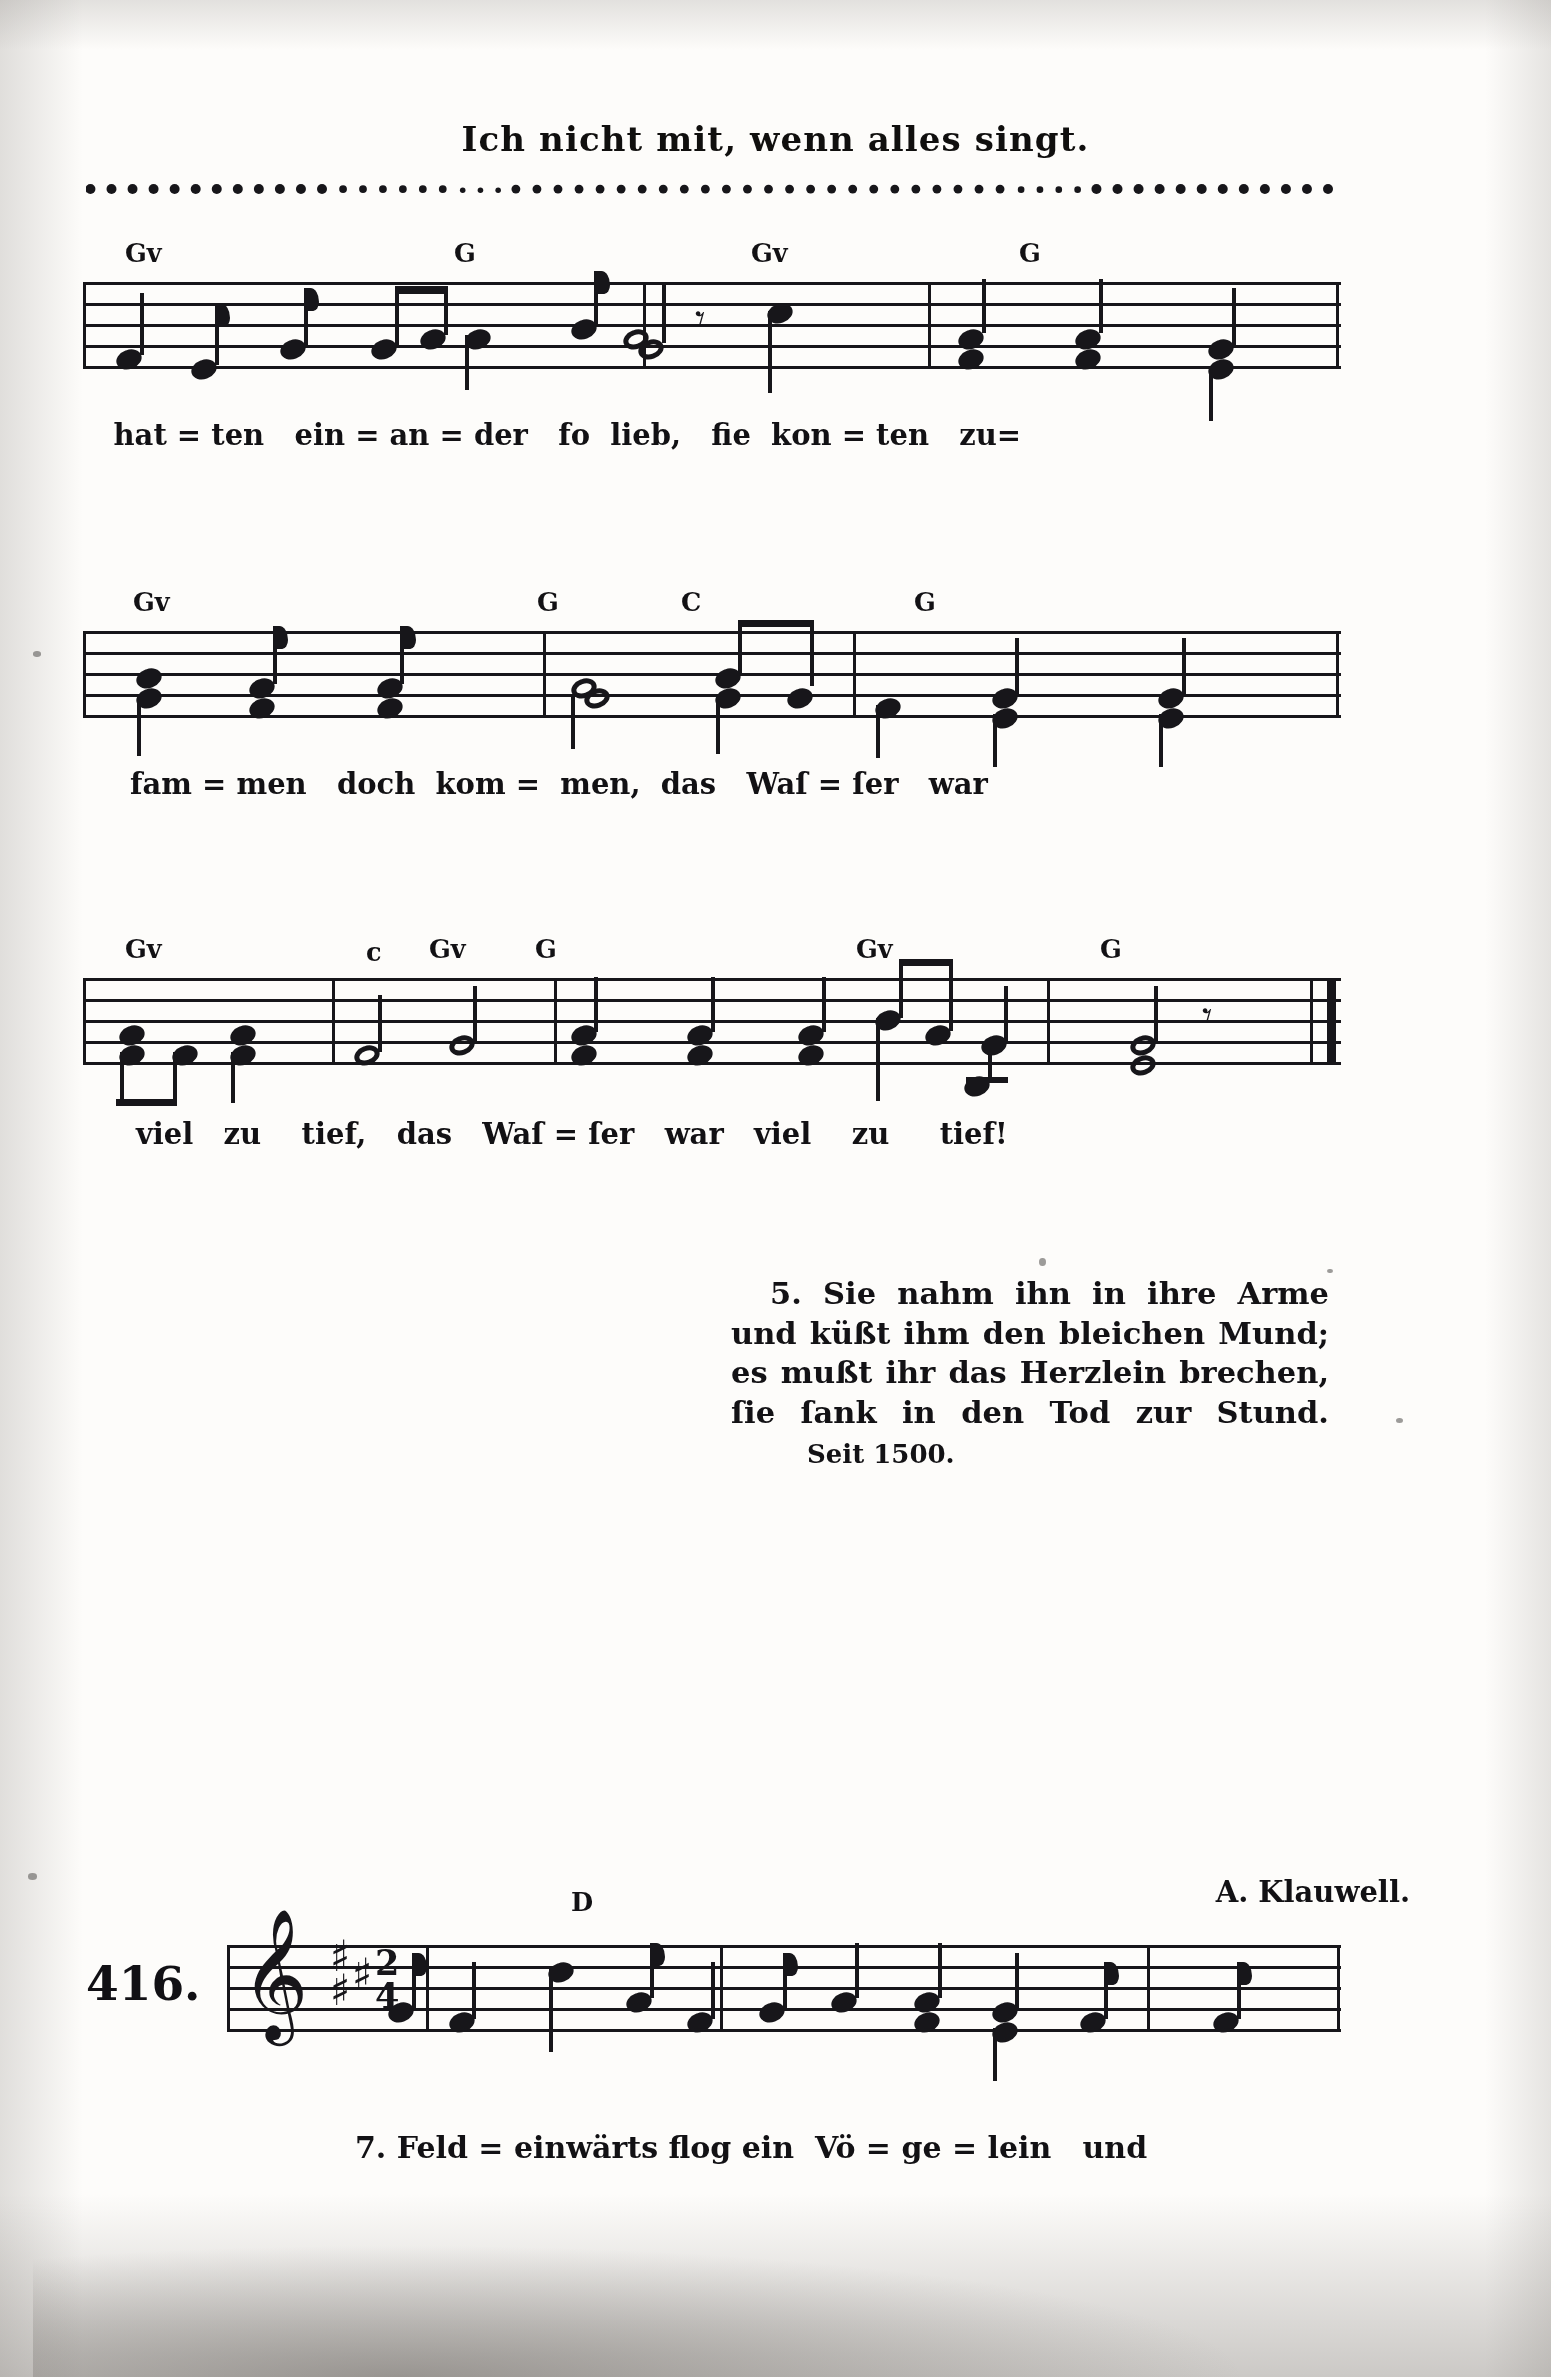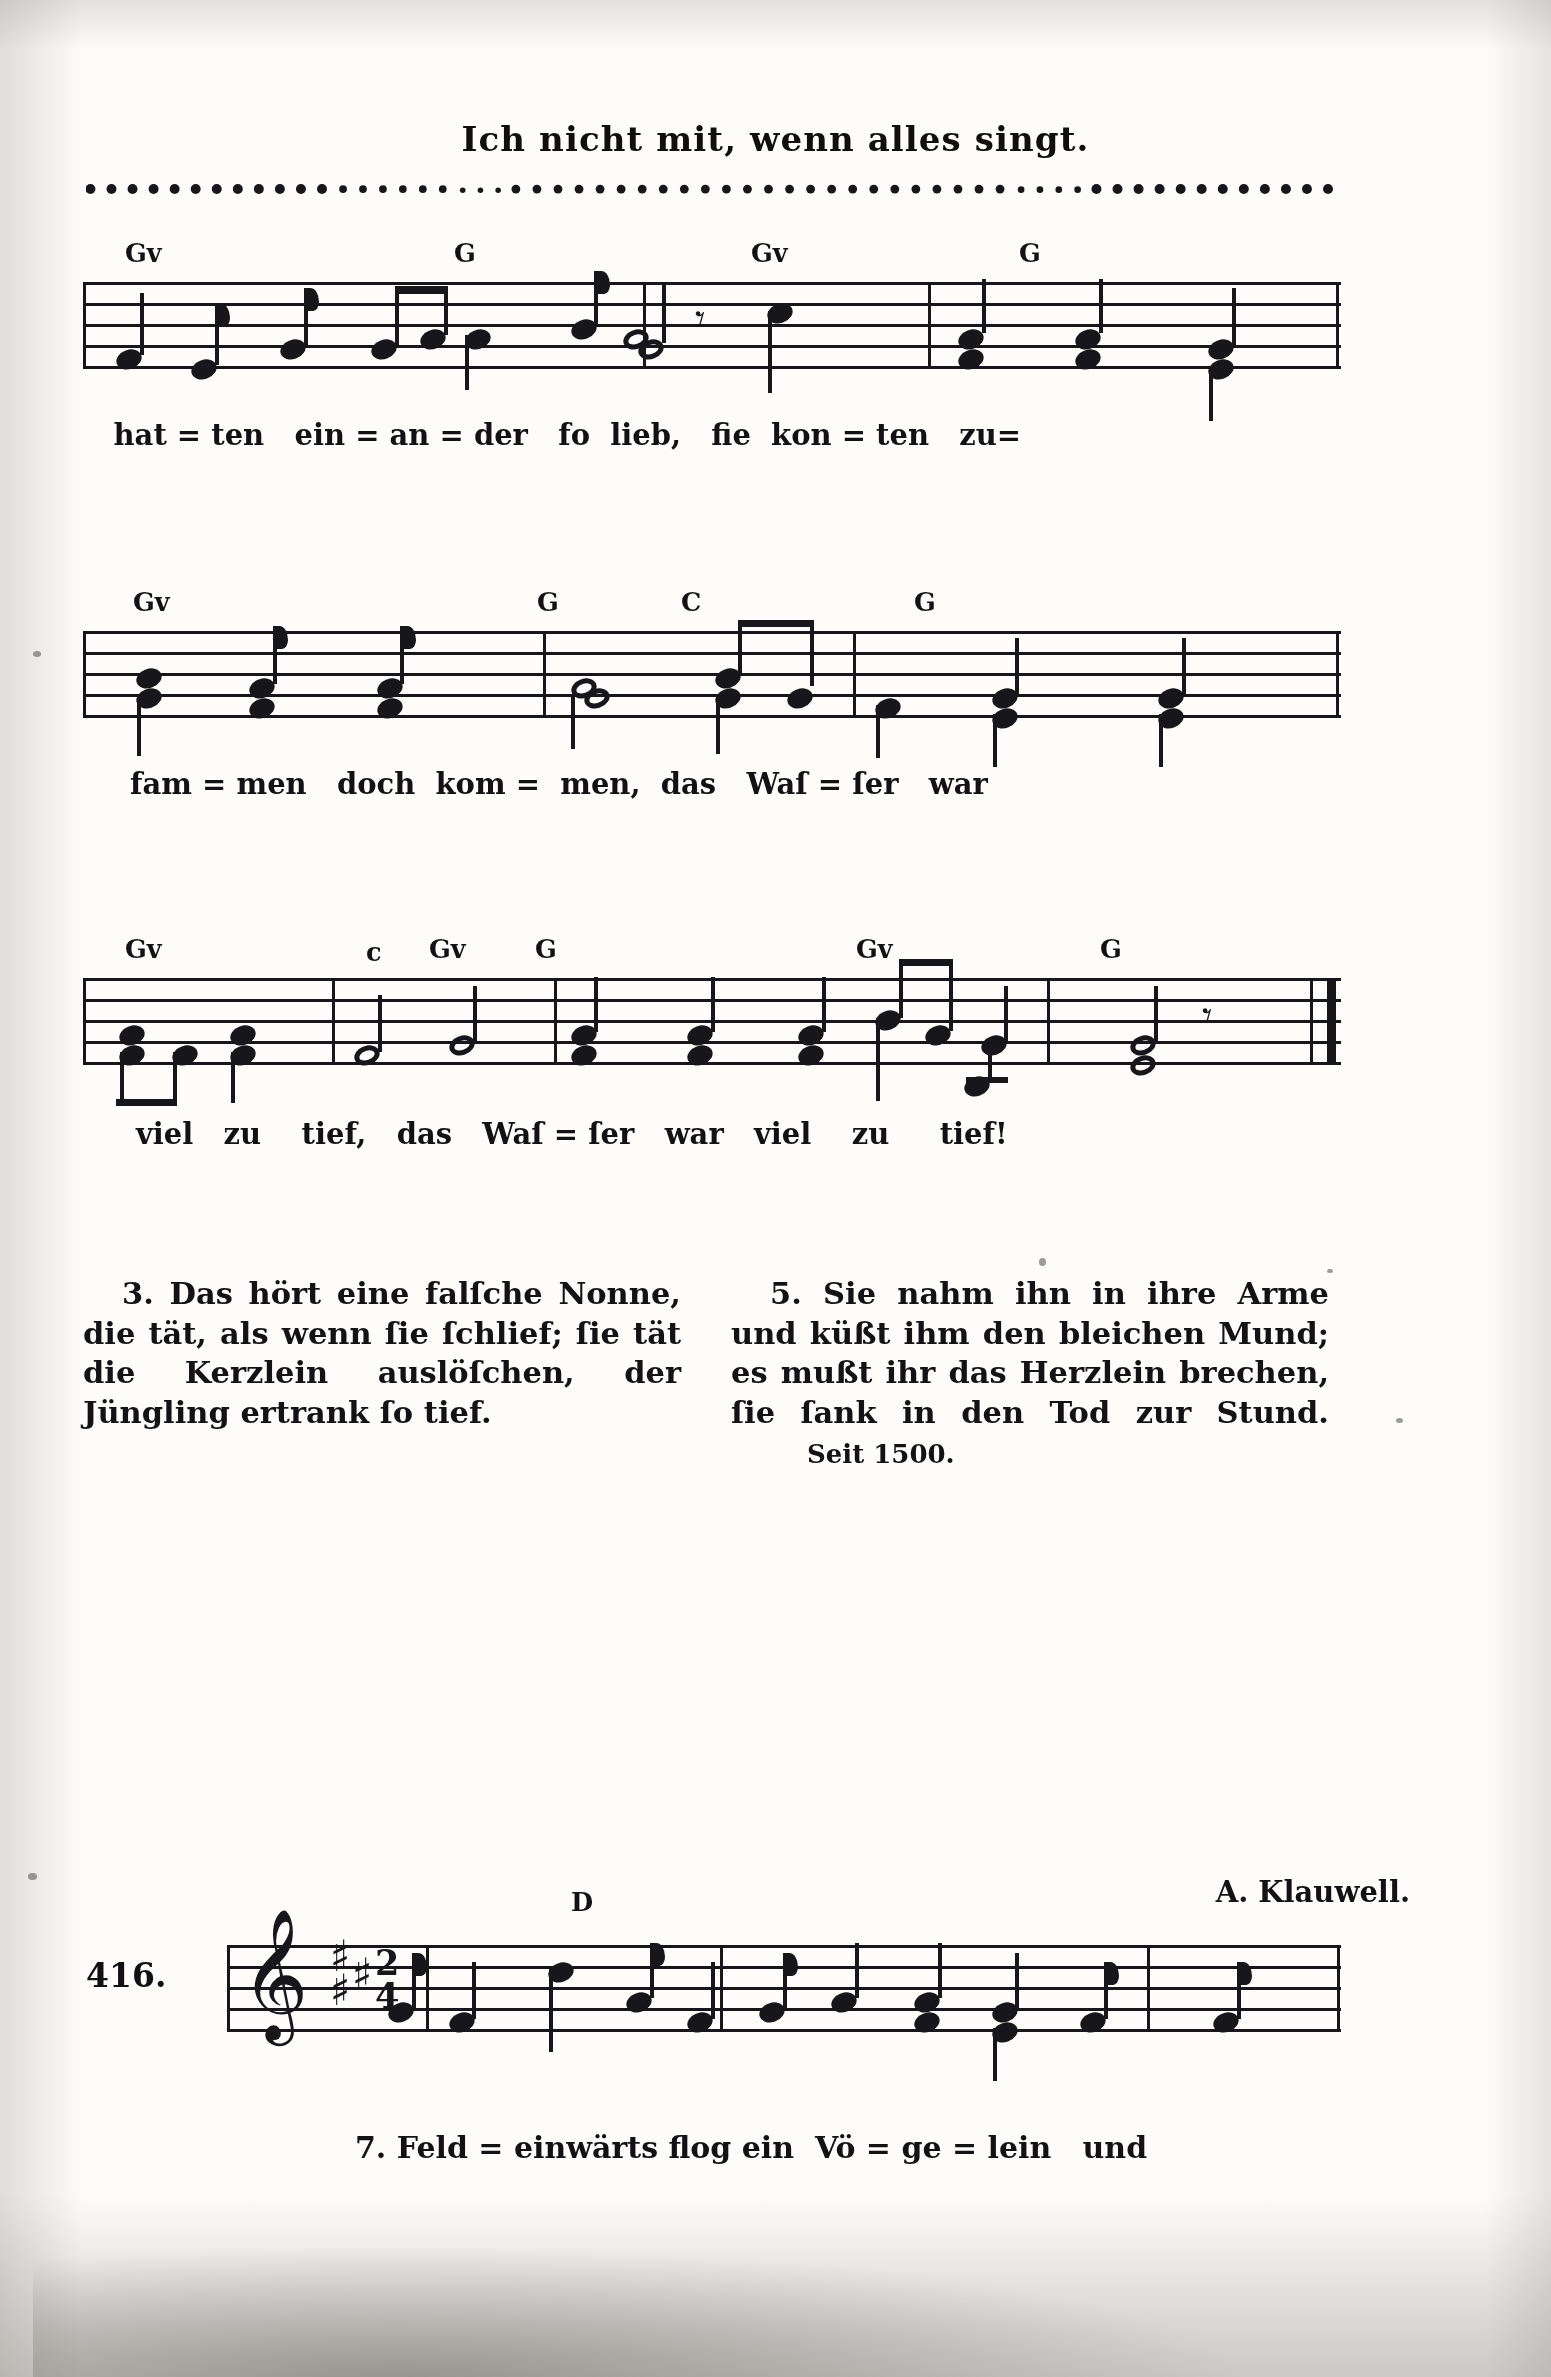--- a/index.html
+++ b/index.html
@@ -186,21 +186,21 @@
     position: absolute;
     left: 0; top: 1856px;
     width: 1551px;
     height: 332px;
   }
   #song2-number {
     position: absolute;
     left: 86px; top: 1956px;
     font-family: "DejaVu Serif", serif;
     font-weight: bold;
-    font-size: 33px;
+    font-size: 47px;
     color: #111014;
     text-align: right;
   }
   #song2-composer {
     position: absolute;
     right: 141px; top: 1875px;
     font-family: "DejaVu Serif", serif;
     font-weight: bold;
     font-size: 29px;
     color: #121114;
@@ -512,24 +512,20 @@
       <div class="nh open" style="left:1047px; top:78px;"></div>
       <div class="stem" style="left:1071px; top:7.8px; height:55px;"></div>
       <div class="rest" style="left:1119px; top:17.7px;">𝄾</div>
     </div>
 
     <div class="lyric-line" style="left:53px; top:183px;">viel   zu    tief,   das   Waſ = ſer   war   viel    zu     tief!</div>
   </div>
 
   <div id="verses">
     <div class="verse-col">
-      <p class="verse-p">
-        <span class="indent"></span><span>3.</span>
-        <span>Das hört eine falſche Nonne, die tät, als wenn ſie ſchlief; ſie tät die Kerzlein auslöſchen, der Jüngling ertrank ſo tief.</span>
-      </p>
     </div>
     <div class="verse-col">
       <p class="verse-p">
         <span class="indent"></span><span>5.</span>
         <span>Sie nahm ihn in ihre Arme und küßt ihm den bleichen Mund; es mußt ihr das Herzlein brechen, ſie ſank in den Tod zur Stund.</span>
         <span class="source-note">Seit 1500.</span>
       </p>
     </div>
   </div>
 

